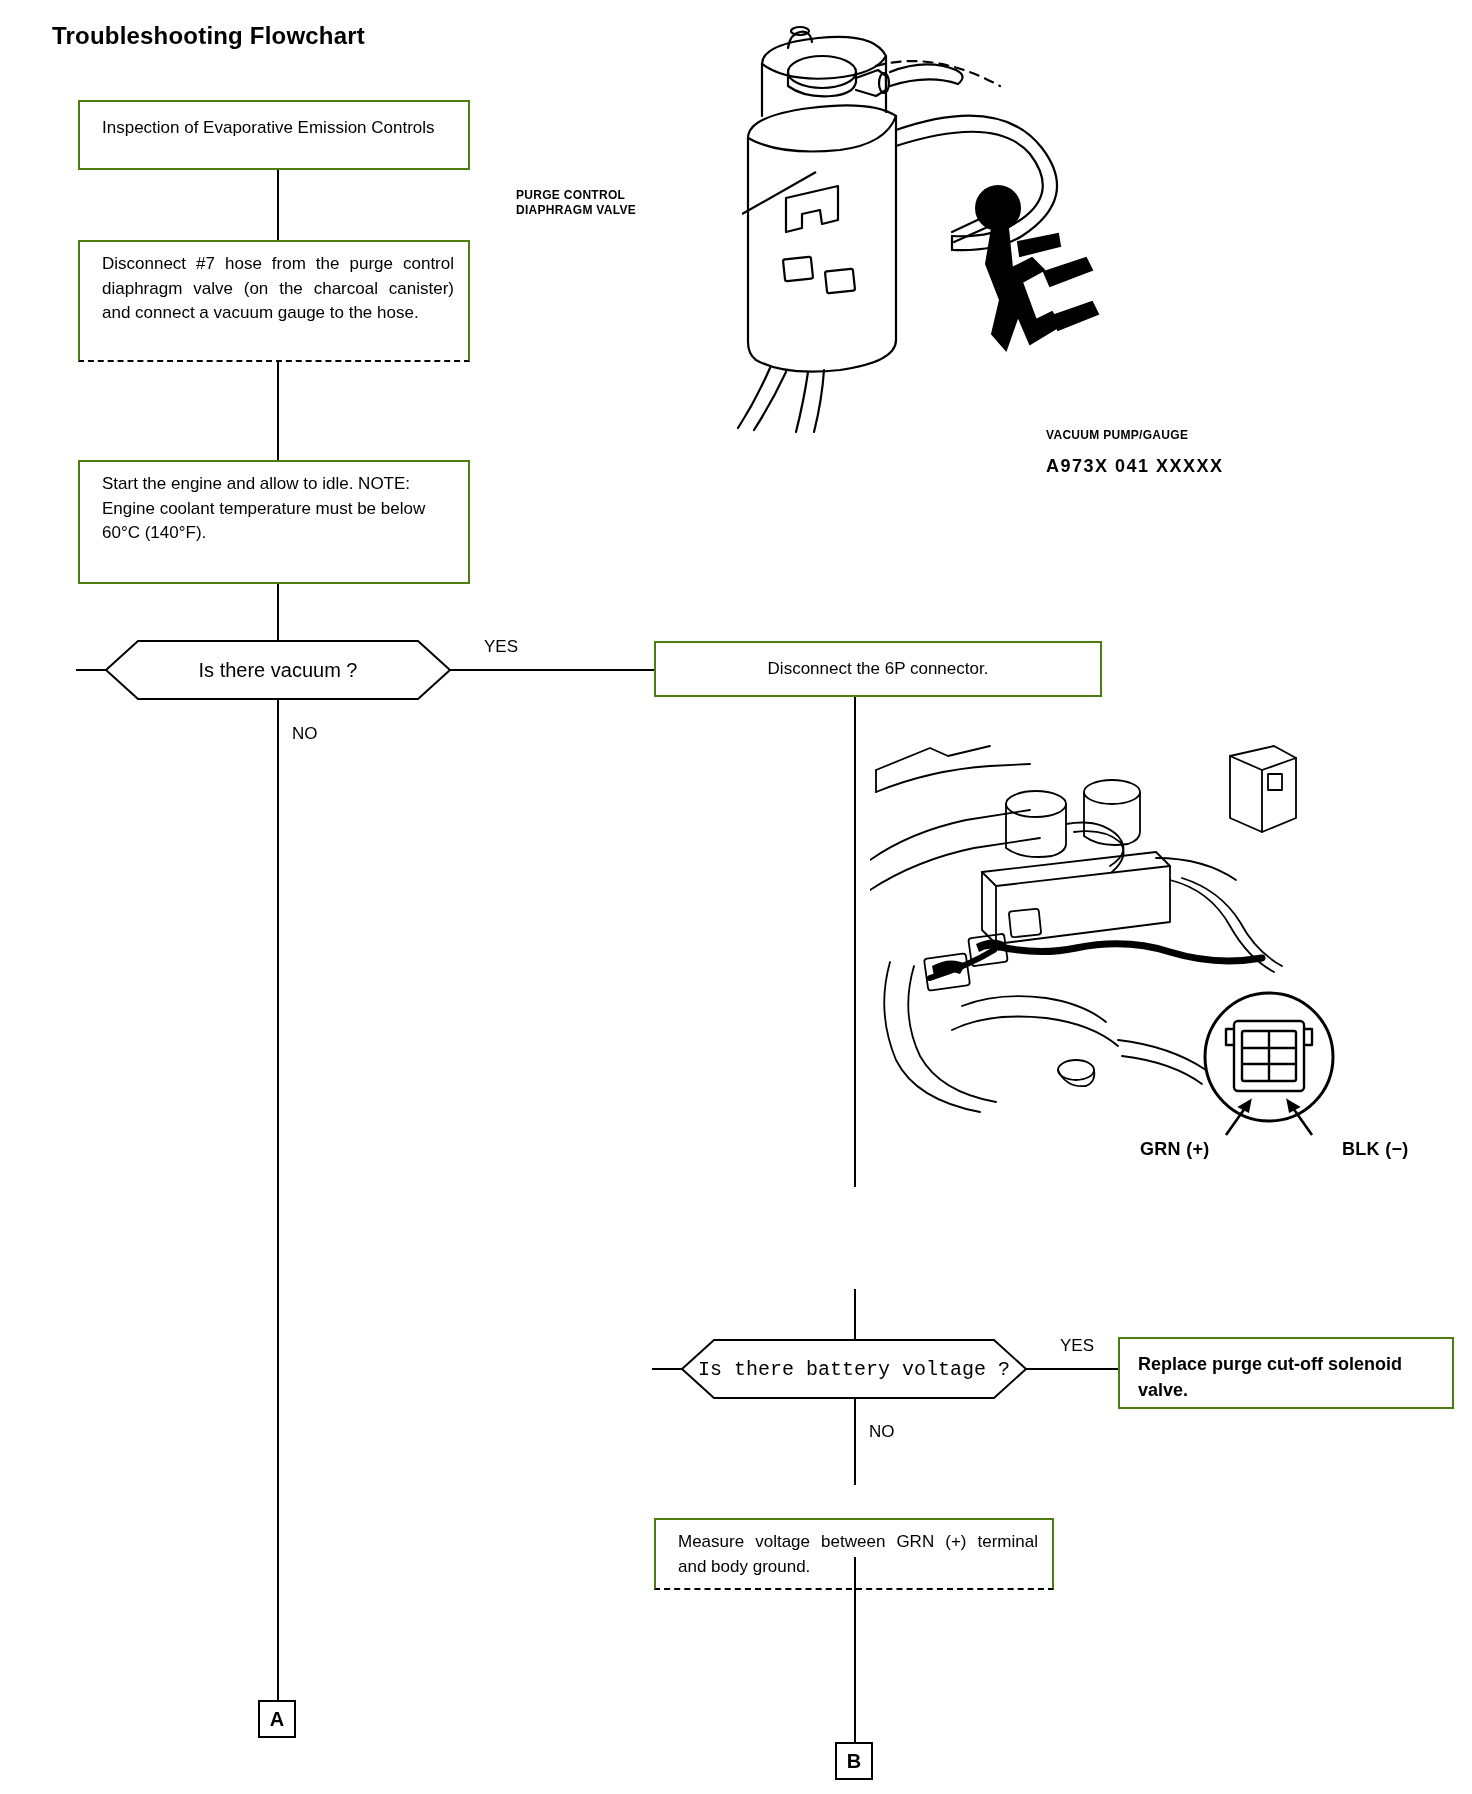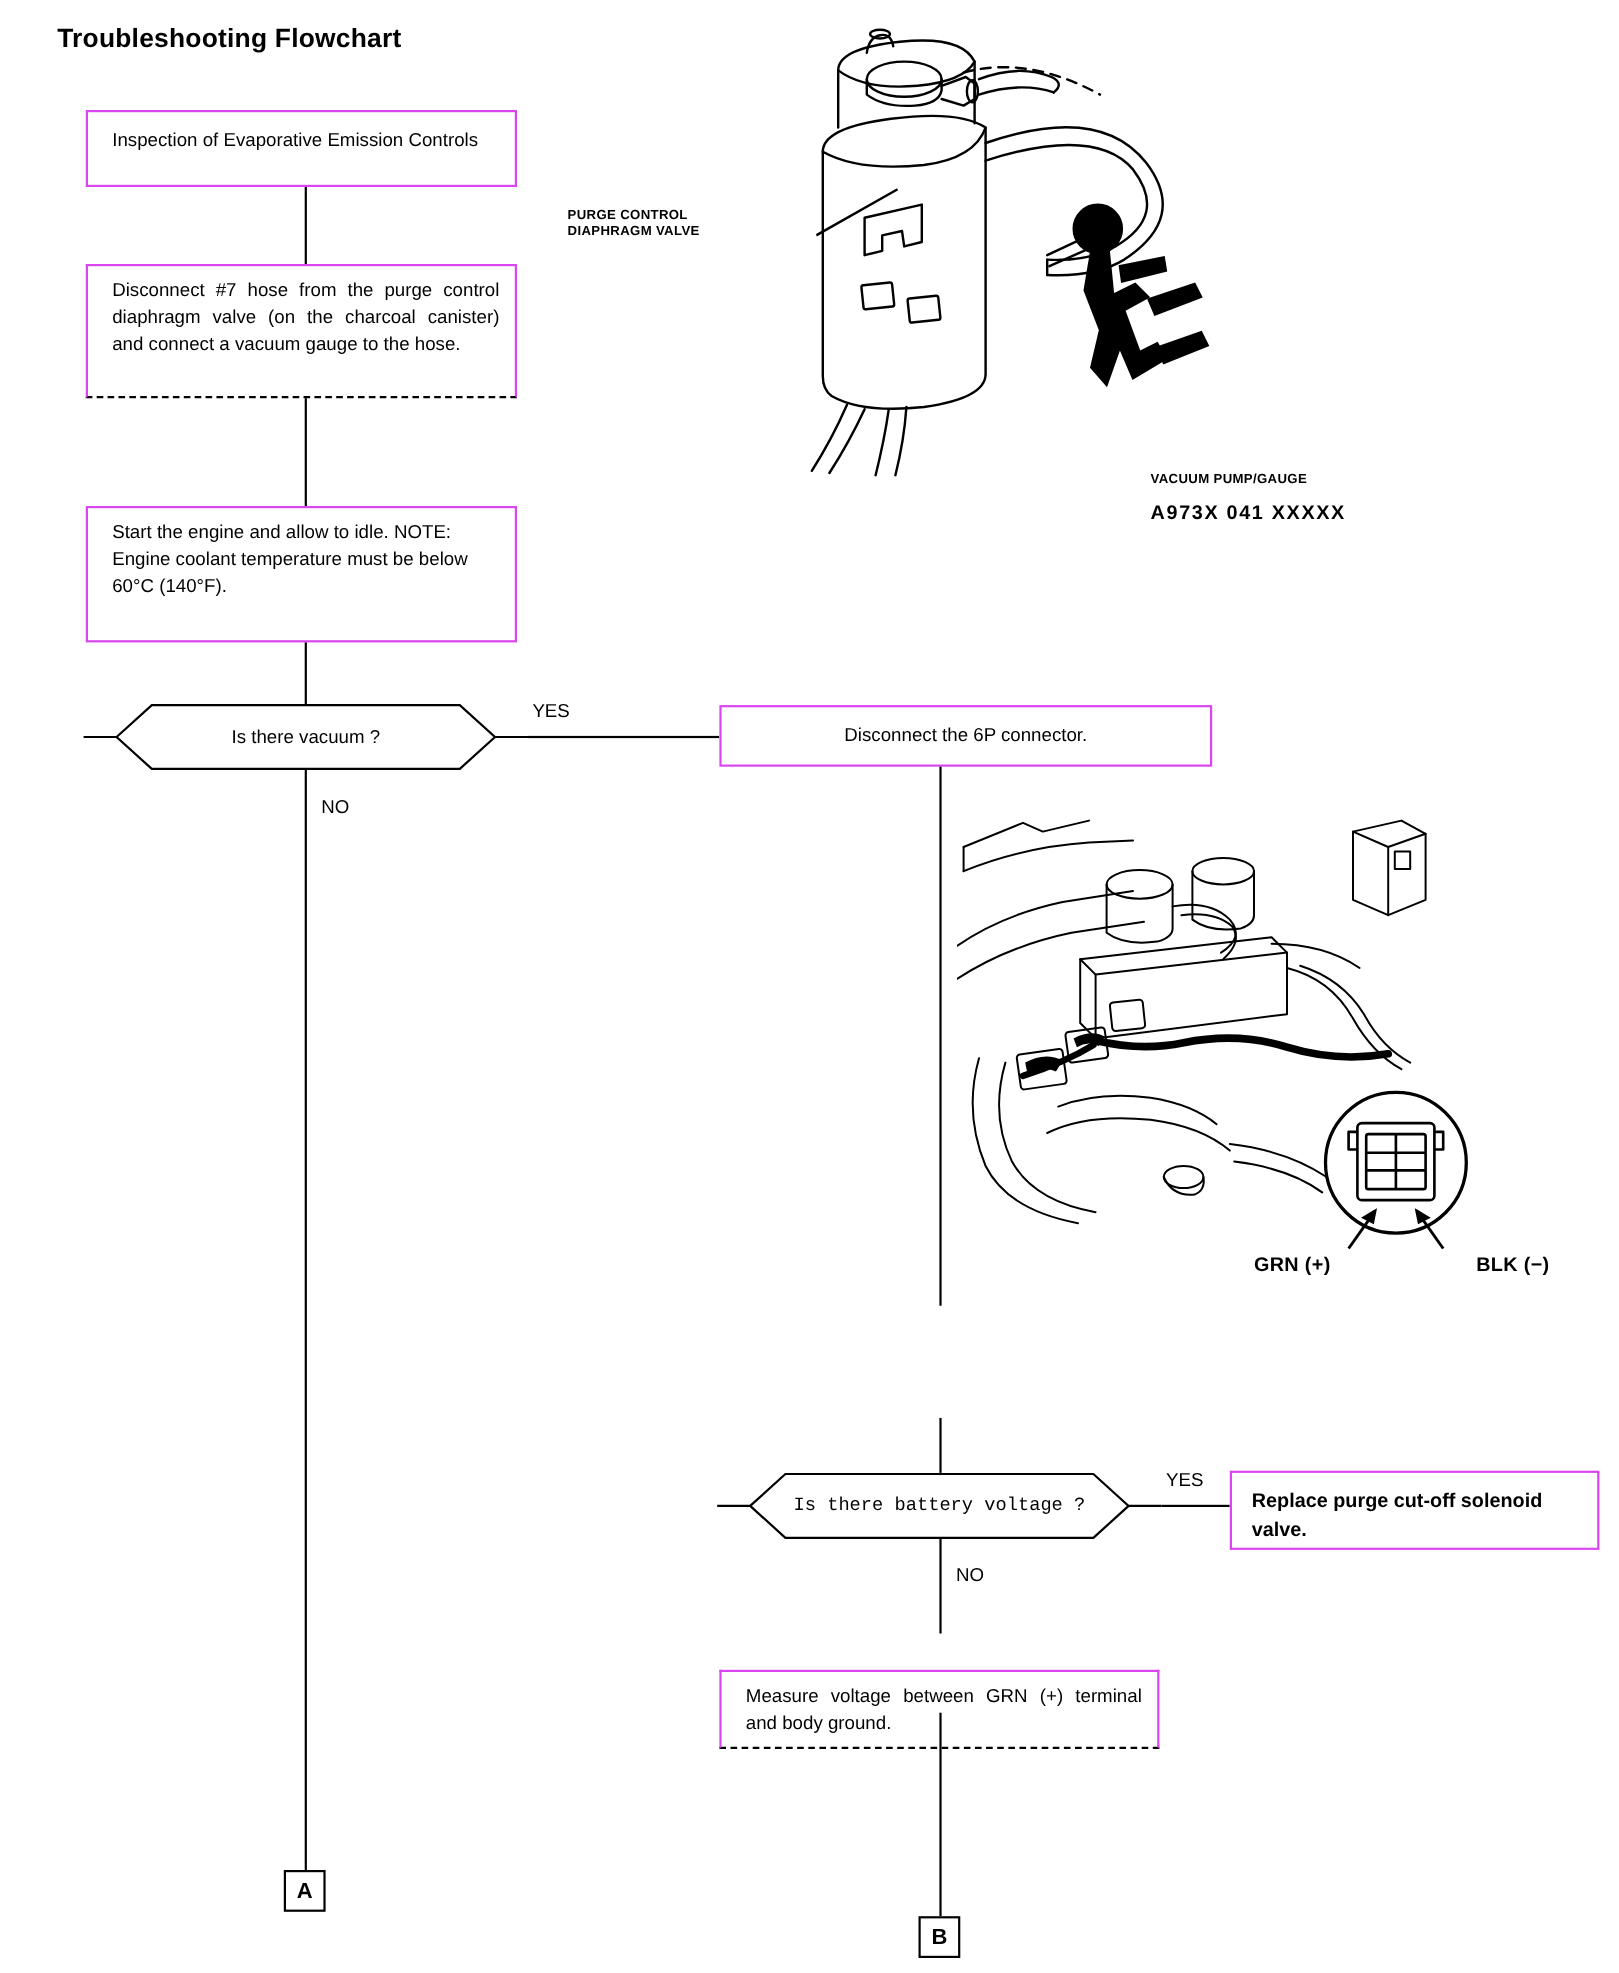--- a/index.html
+++ b/index.html
@@ -23,21 +23,21 @@
     left: 52px;
     top: 22px;
     font-size: 24px;
     font-weight: bold;
     letter-spacing: 0.2px;
     white-space: nowrap;
   }
   
   .box {
     position: absolute;
-    border: 2px solid #d946ef;
+    border: 2px solid #4d7c0f;
     background: #fff;
     box-sizing: border-box;
     font-size: 17px;
     line-height: 1.45;
     padding: 10px 14px 8px 22px;
     text-align: justify;
   }
   .box.center {
     text-align: center;
     padding-left: 14px;
@@ -63,21 +63,21 @@
   }
   .diamond .dlabel {
     position: absolute;
     left: 0;
     top: 0;
     width: 100%;
     height: 100%;
     display: flex;
     align-items: center;
     justify-content: center;
-    font-size: 17px;
+    font-size: 20px;
     text-align: center;
   }
   
   .vline {
     position: absolute;
     width: 2px;
     background: #000;
   }
   .hline {
     position: absolute;

